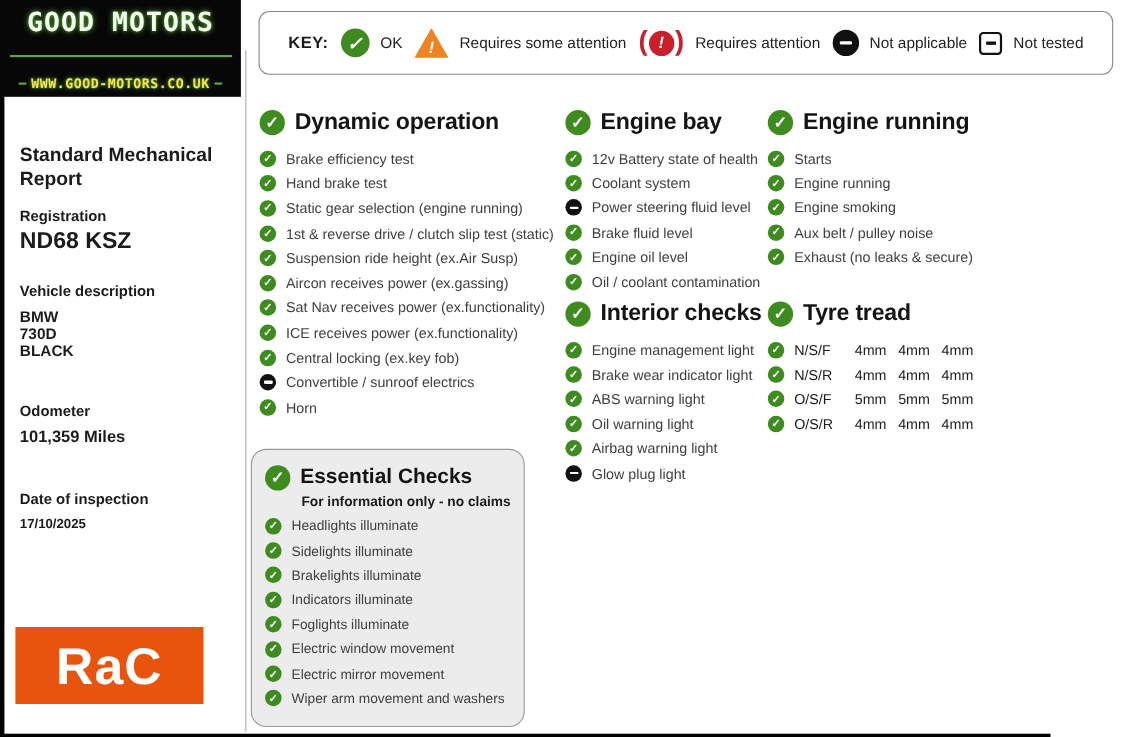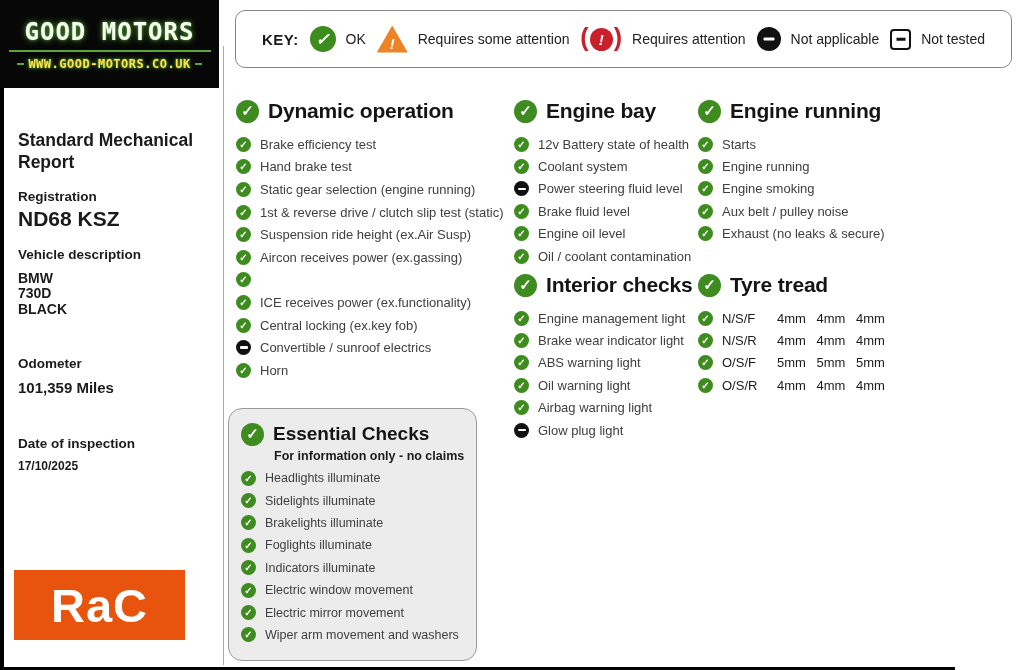--- a/index.html
+++ b/index.html
@@ -13,21 +13,21 @@
     font-family:"Liberation Sans",sans-serif;overflow:hidden;
   }
   
   .edge-left{position:absolute;left:0;top:0;width:4px;height:670px;background:#000;}
   .edge-bottom{position:absolute;left:0;bottom:0;width:955px;height:3px;background:#000;}
   .v-divider{position:absolute;left:223px;top:46px;bottom:5px;width:1px;background:#aaa;}
 
   
   .logo{
     position:absolute;left:0;top:0;width:219px;height:88px;background:#070707;
-    display:flex;flex-direction:column;align-items:center;justify-content:center;gap:2px;
+    display:flex;flex-direction:column;align-items:center;justify-content:center;gap:14px;
   }
   .logo-title{
     font-family:"DejaVu Sans Mono",monospace;font-weight:bold;font-size:24px;
     color:#f6fff1;letter-spacing:1px;white-space:nowrap;
     text-shadow:0 0 2px var(--logo-green),0 0 6px var(--logo-green);
   }
   .logo-rule{width:202px;height:2px;background:var(--logo-green);margin:2px 0 3px 0;}
   .logo-url{
     font-family:"DejaVu Sans Mono",monospace;font-weight:bold;font-size:12px;
     color:#fde047;letter-spacing:.5px;white-space:nowrap;display:flex;align-items:center;gap:4px;
@@ -58,21 +58,21 @@
   .ic-na .ki-inner::after{content:"";position:absolute;left:50%;top:50%;transform:translate(-50%,-50%);width:11px;height:3px;background:#fff;border-radius:1px;}
   .ic-nt .ki-inner{width:21px;height:21px;border:2.5px solid #111;border-radius:4px;background:#fff;}
   .ic-nt .ki-inner::after{content:"";position:absolute;left:50%;top:50%;transform:translate(-50%,-50%);width:9px;height:2.5px;background:#111;}
 
   
   .sidebar{position:absolute;left:18px;top:130px;width:200px;}
   .sb-title{font-size:17.5px;font-weight:bold;line-height:1.25;}
   .sb-label{font-size:13.5px;font-weight:bold;}
   .reg-label{margin-top:15px;}
   .reg-value{font-size:21px;font-weight:bold;margin-top:3px;}
-  .veh-label{margin-top:16px;}
+  .veh-label{margin-top:26px;}
   .veh-lines{margin-top:9px;font-size:14px;font-weight:bold;line-height:1.1;}
   .odo-label{margin-top:39px;}
   .odo-value{font-size:15px;font-weight:bold;margin-top:8px;}
   .date-label{margin-top:40px;}
   .date-value{font-size:12px;font-weight:bold;margin-top:8px;}
   .rac{
     position:absolute;left:14px;top:570px;width:171px;height:70px;background:var(--rac);
     color:#fff;display:flex;align-items:center;justify-content:center;
     font-size:47px;font-weight:bold;letter-spacing:1px;transform-origin:left center;
   }
@@ -219,20 +219,21 @@
         <span class="lbl">Suspension ride height (ex.Air Susp)</span>
       </div>
 
       <div class="item">
         <span class="st sm ok"></span>
         <span class="lbl">Aircon receives power (ex.gassing)</span>
       </div>
 
       <div class="item">
         <span class="st sm ok"></span>
+        <span class="lbl">Sat Nav receives power (ex.functionality)</span>
       </div>
 
       <div class="item">
         <span class="st sm ok"></span>
         <span class="lbl">ICE receives power (ex.functionality)</span>
       </div>
 
       <div class="item">
         <span class="st sm ok"></span>
         <span class="lbl">Central locking (ex.key fob)</span>
@@ -413,30 +414,30 @@
         <span class="lbl">Sidelights illuminate</span>
       </div>
 
       <div class="item">
         <span class="st sm ok"></span>
         <span class="lbl">Brakelights illuminate</span>
       </div>
 
       <div class="item">
         <span class="st sm ok"></span>
+        <span class="lbl">Indicators illuminate</span>
+      </div>
+
+      <div class="item">
+        <span class="st sm ok"></span>
         <span class="lbl">Foglights illuminate</span>
       </div>
 
       <div class="item">
         <span class="st sm ok"></span>
-        <span class="lbl">Indicators illuminate</span>
-      </div>
-
-      <div class="item">
-        <span class="st sm ok"></span>
         <span class="lbl">Electric window movement</span>
       </div>
 
       <div class="item">
         <span class="st sm ok"></span>
         <span class="lbl">Electric mirror movement</span>
       </div>
 
       <div class="item">
         <span class="st sm ok"></span>

